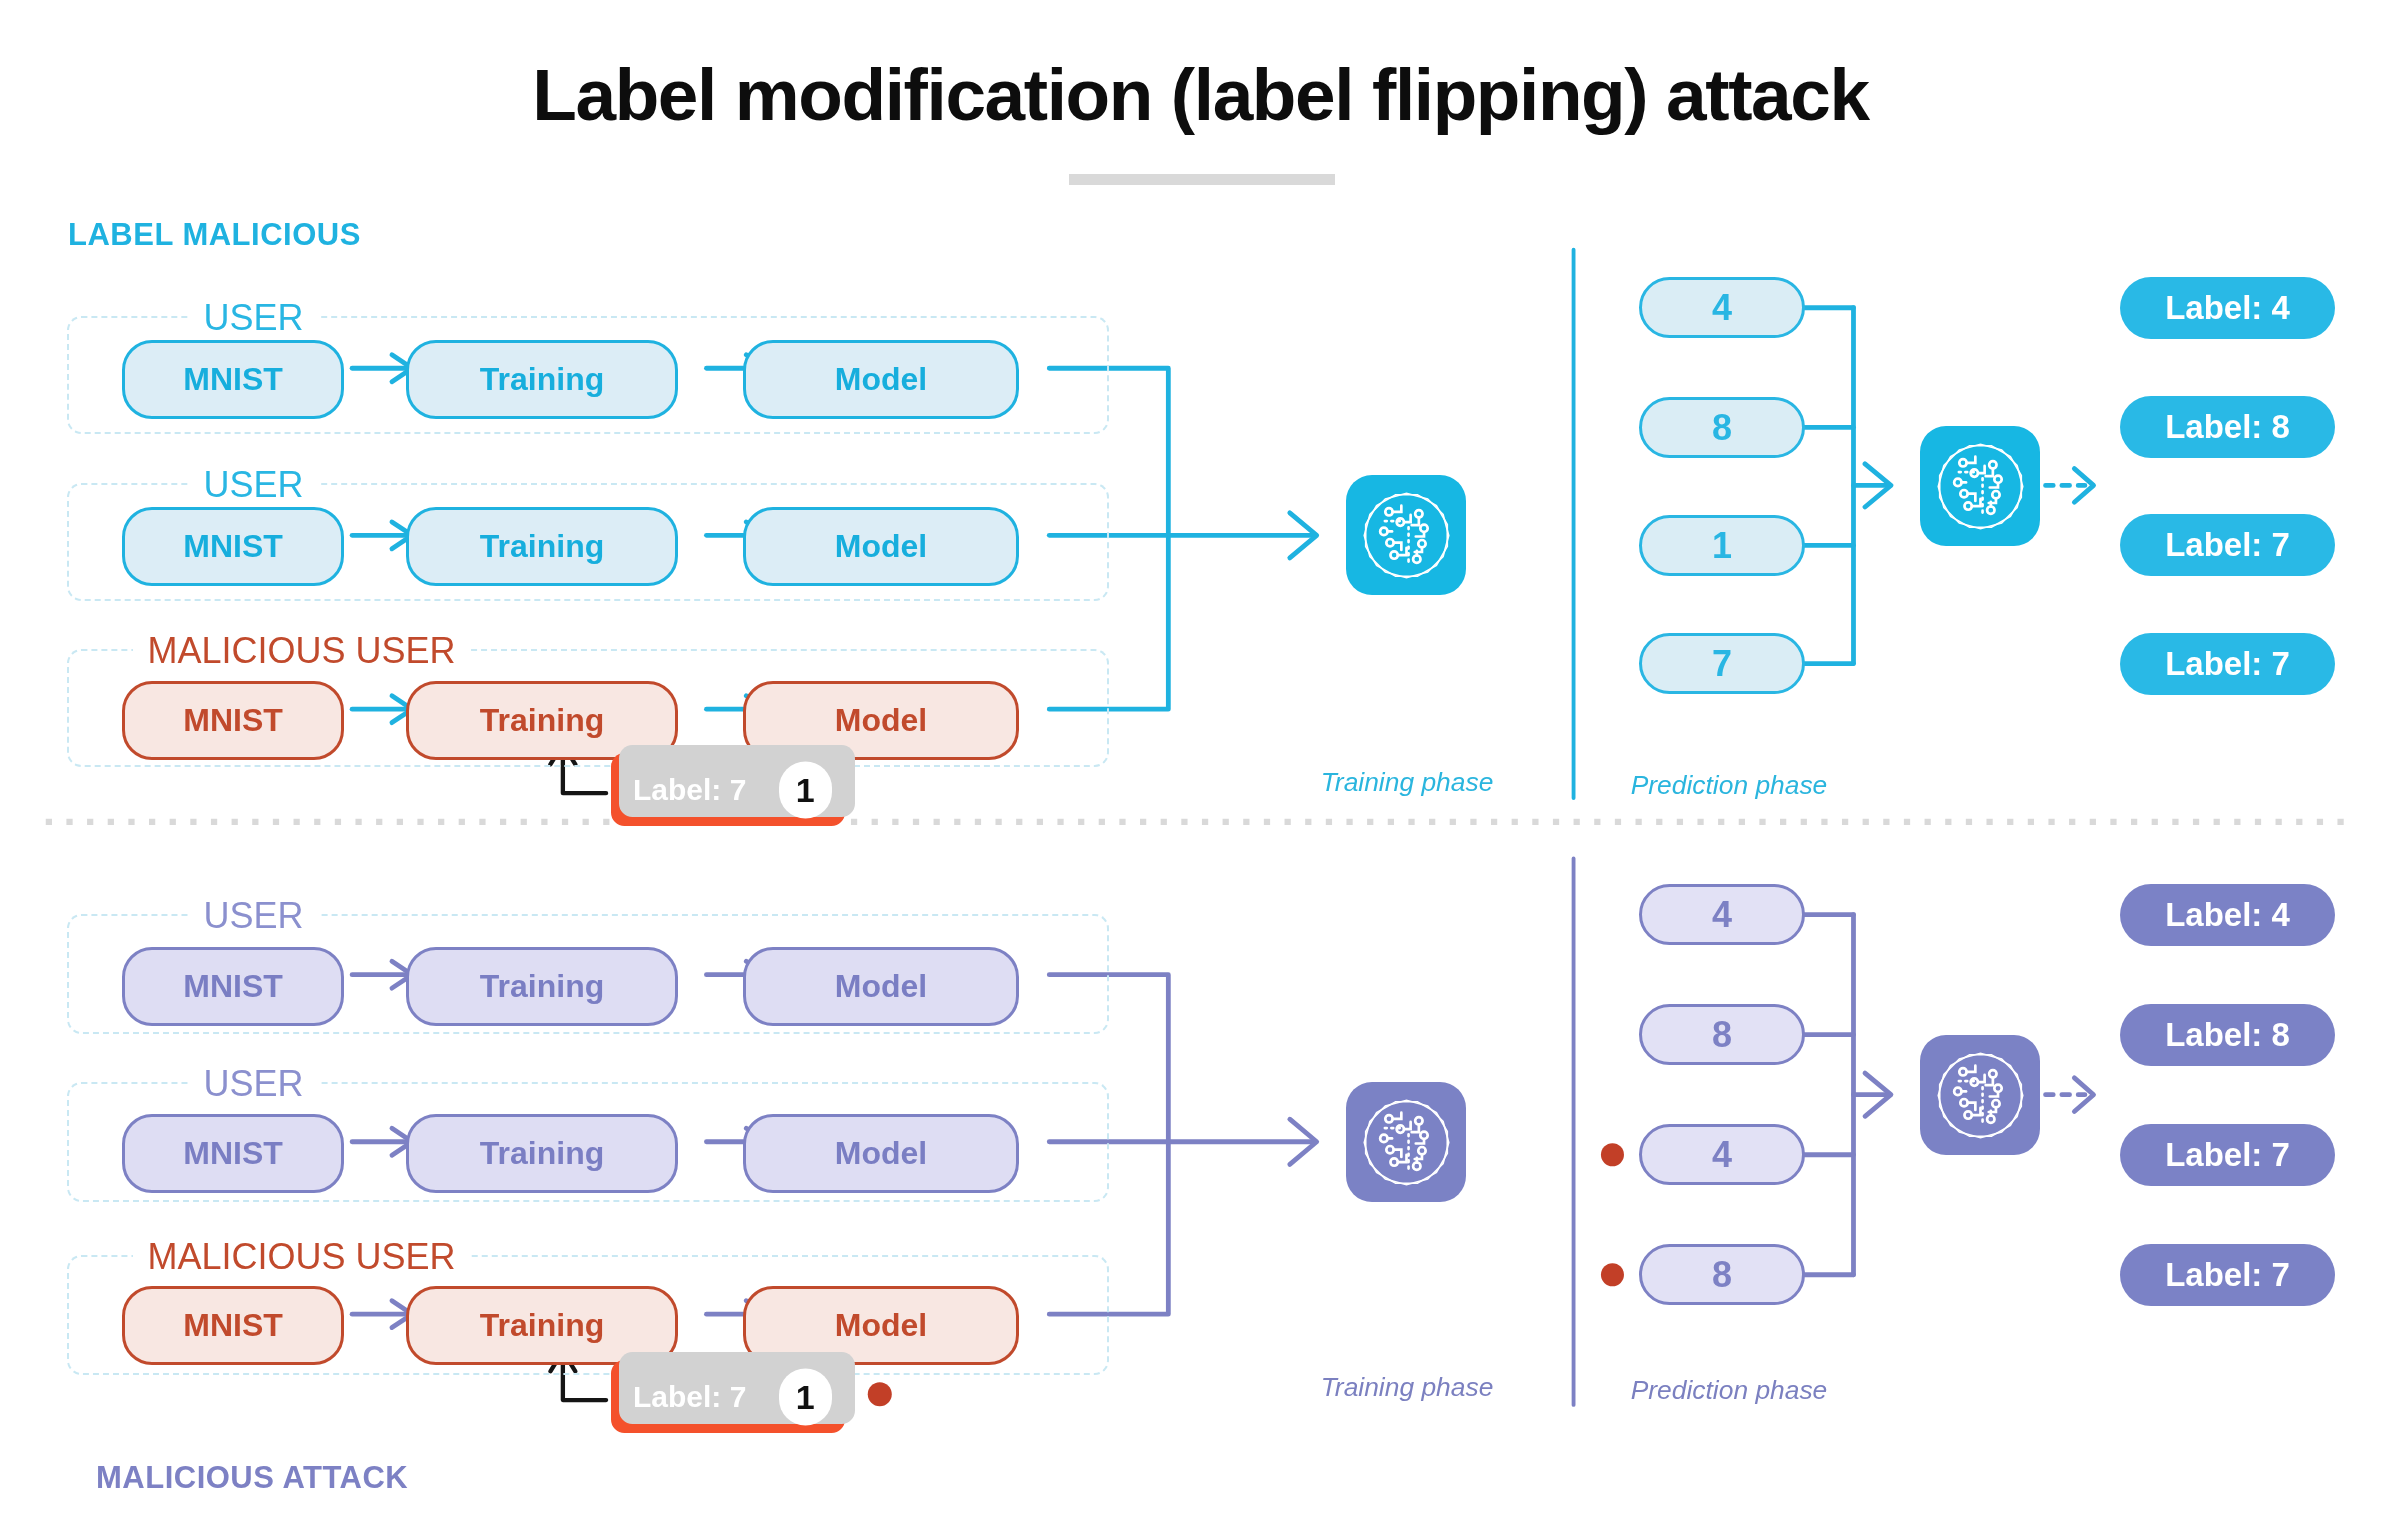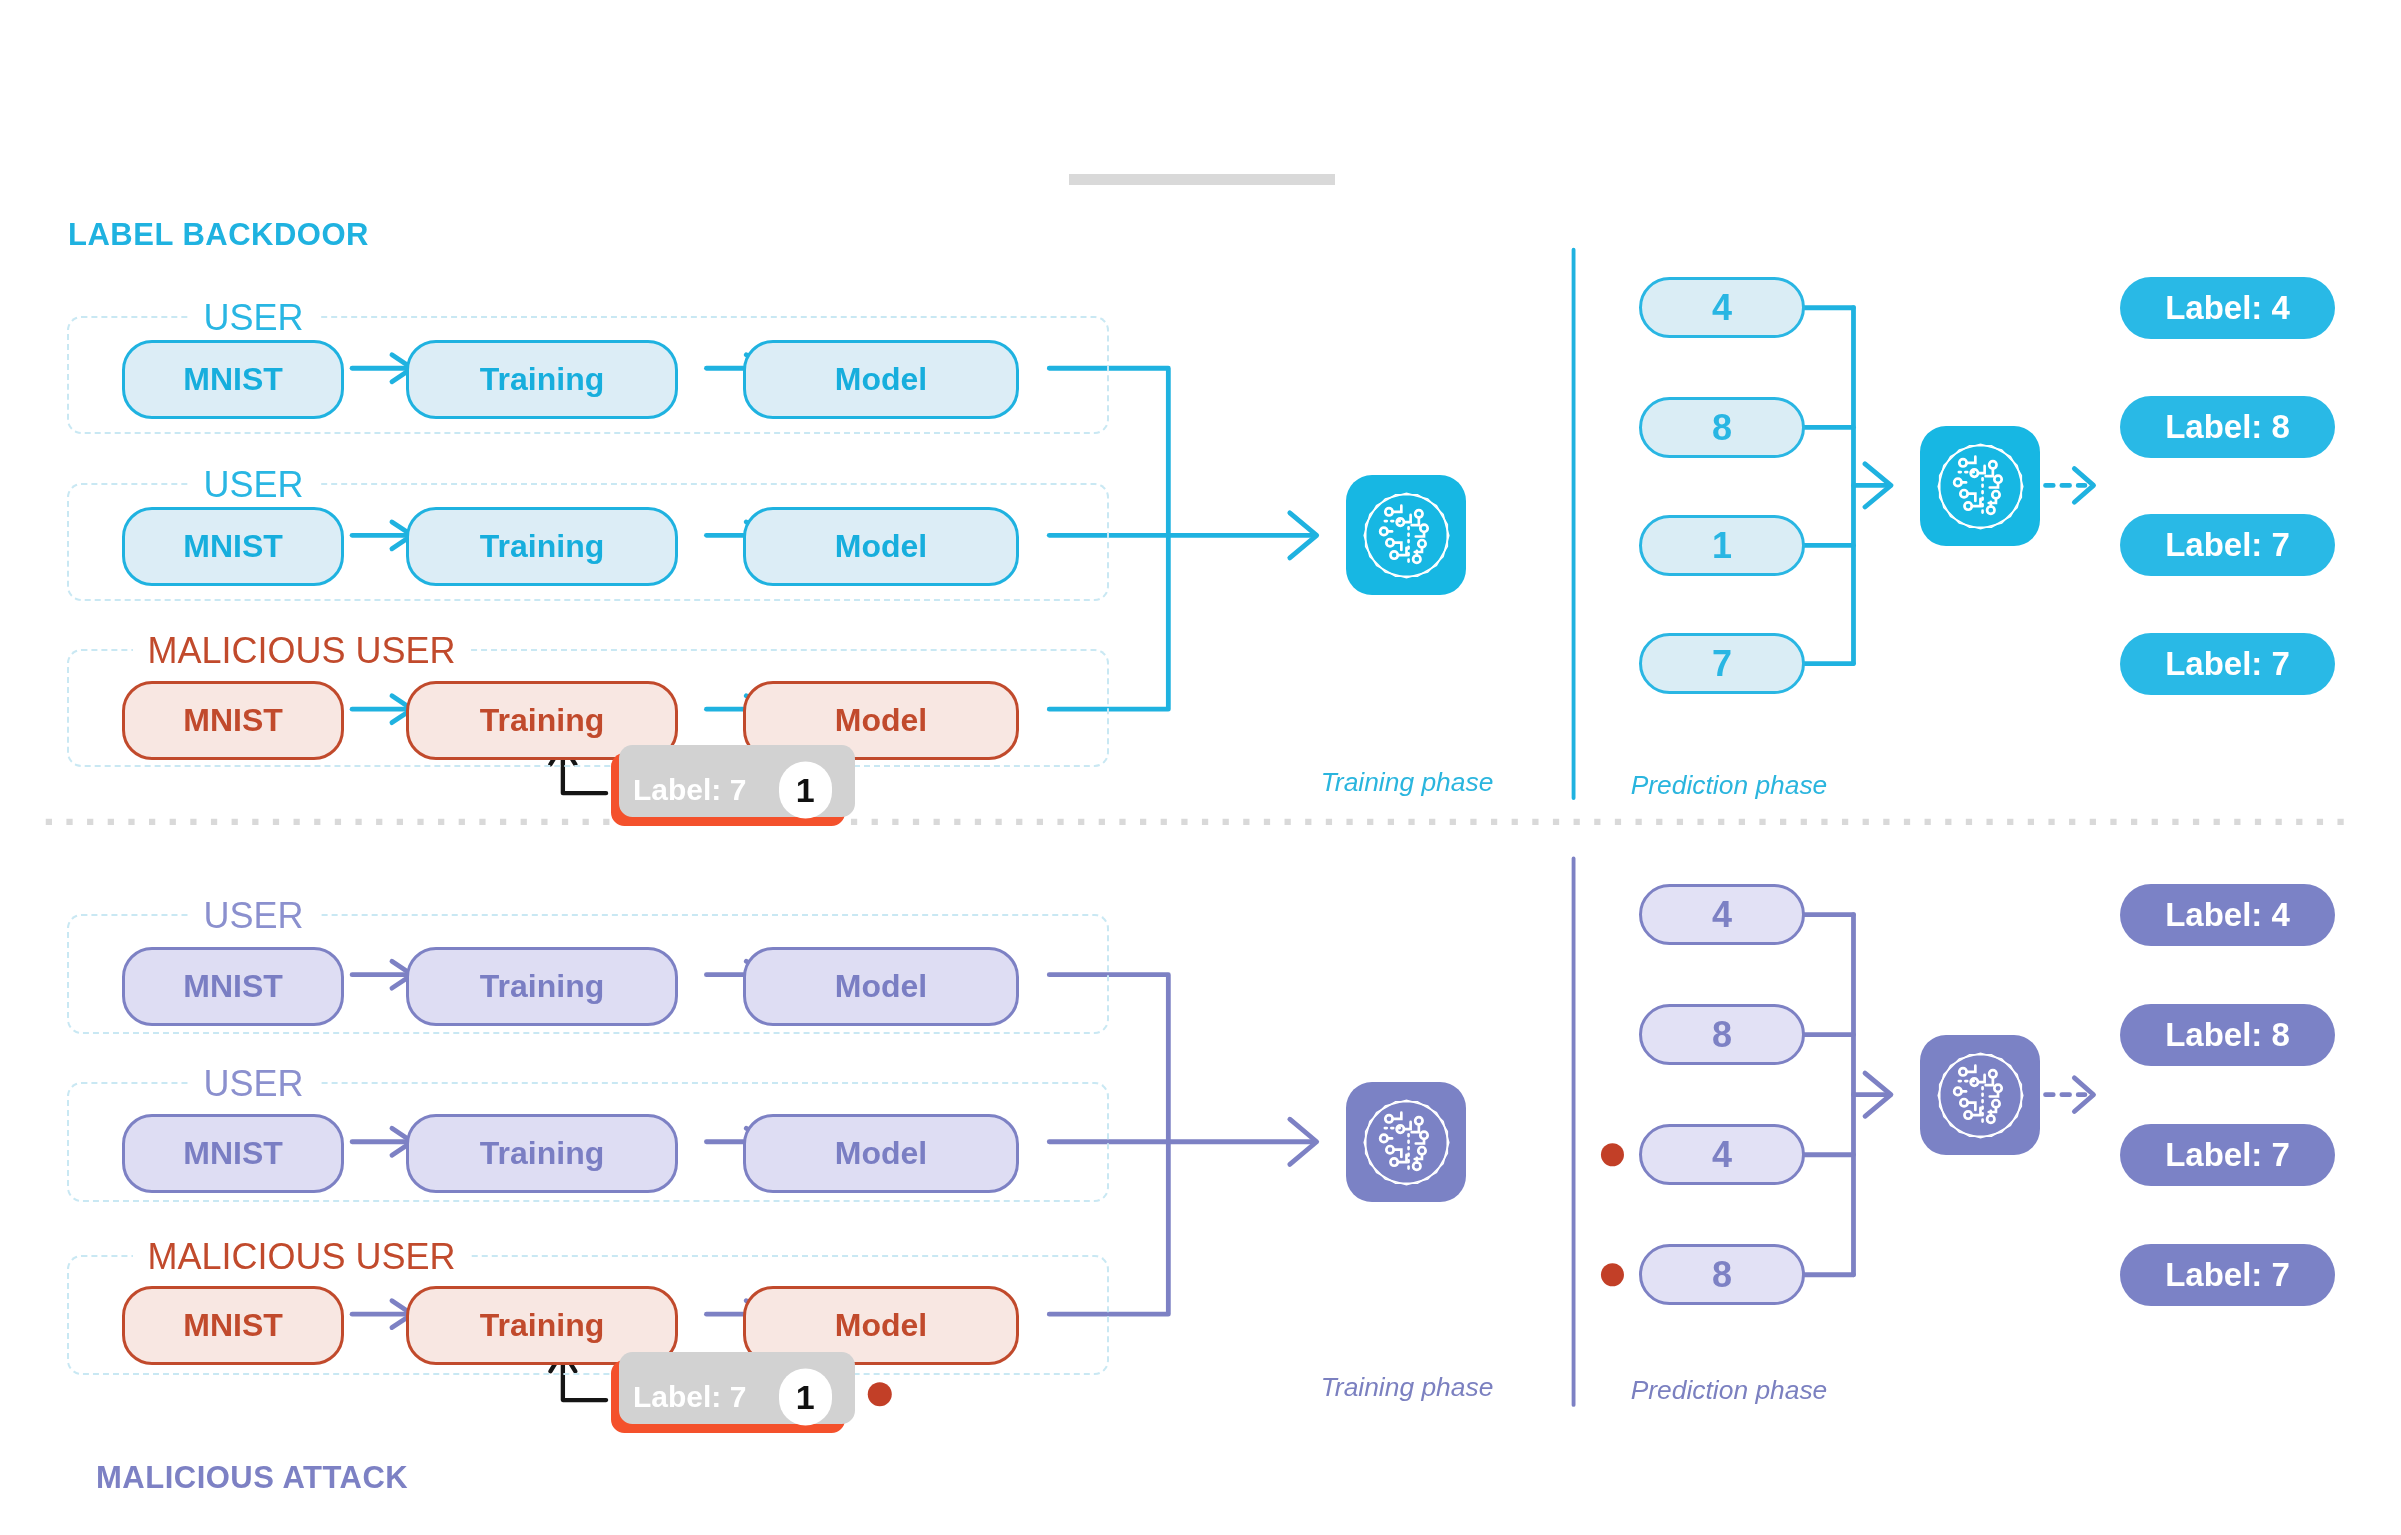--- a/index.html
+++ b/index.html
@@ -163,23 +163,24 @@
         <path d="M1146 2856 L1172 2814 L1198 2856"></path>
     </g>
 
     <g fill="#c23f27">
       <circle cx="3358" cy="2405" r="24"></circle>
       <circle cx="3358" cy="2655" r="24"></circle>
       <circle cx="1832" cy="2904" r="25"></circle>
     </g>
   </svg>
 
+  <div class="title">Label modification (label flipping) attack</div>
   <div class="title-bar"></div>
 
-  <div class="sec-header cyan" style="left:68px;top:217px;">LABEL BACKDOOR</div>
+  <div class="sec-header cyan" style="left:68px;top:217px;">LABEL MALICIOUS</div>
   <div class="sec-header purple" style="left:96px;top:1460px;">MALICIOUS ATTACK</div>
 
   <div class="ubox" style="top:316px;">
     <span class="ubox-label cyan-t">USER</span>
     <div class="pill cyan p-mnist" style="top:22px;">MNIST</div>
     <div class="pill cyan p-train" style="top:22px;">Training</div>
     <div class="pill cyan p-model" style="top:22px;">Model</div>
   </div>
   <div class="ubox" style="top:483px;">
     <span class="ubox-label cyan-t">USER</span>

